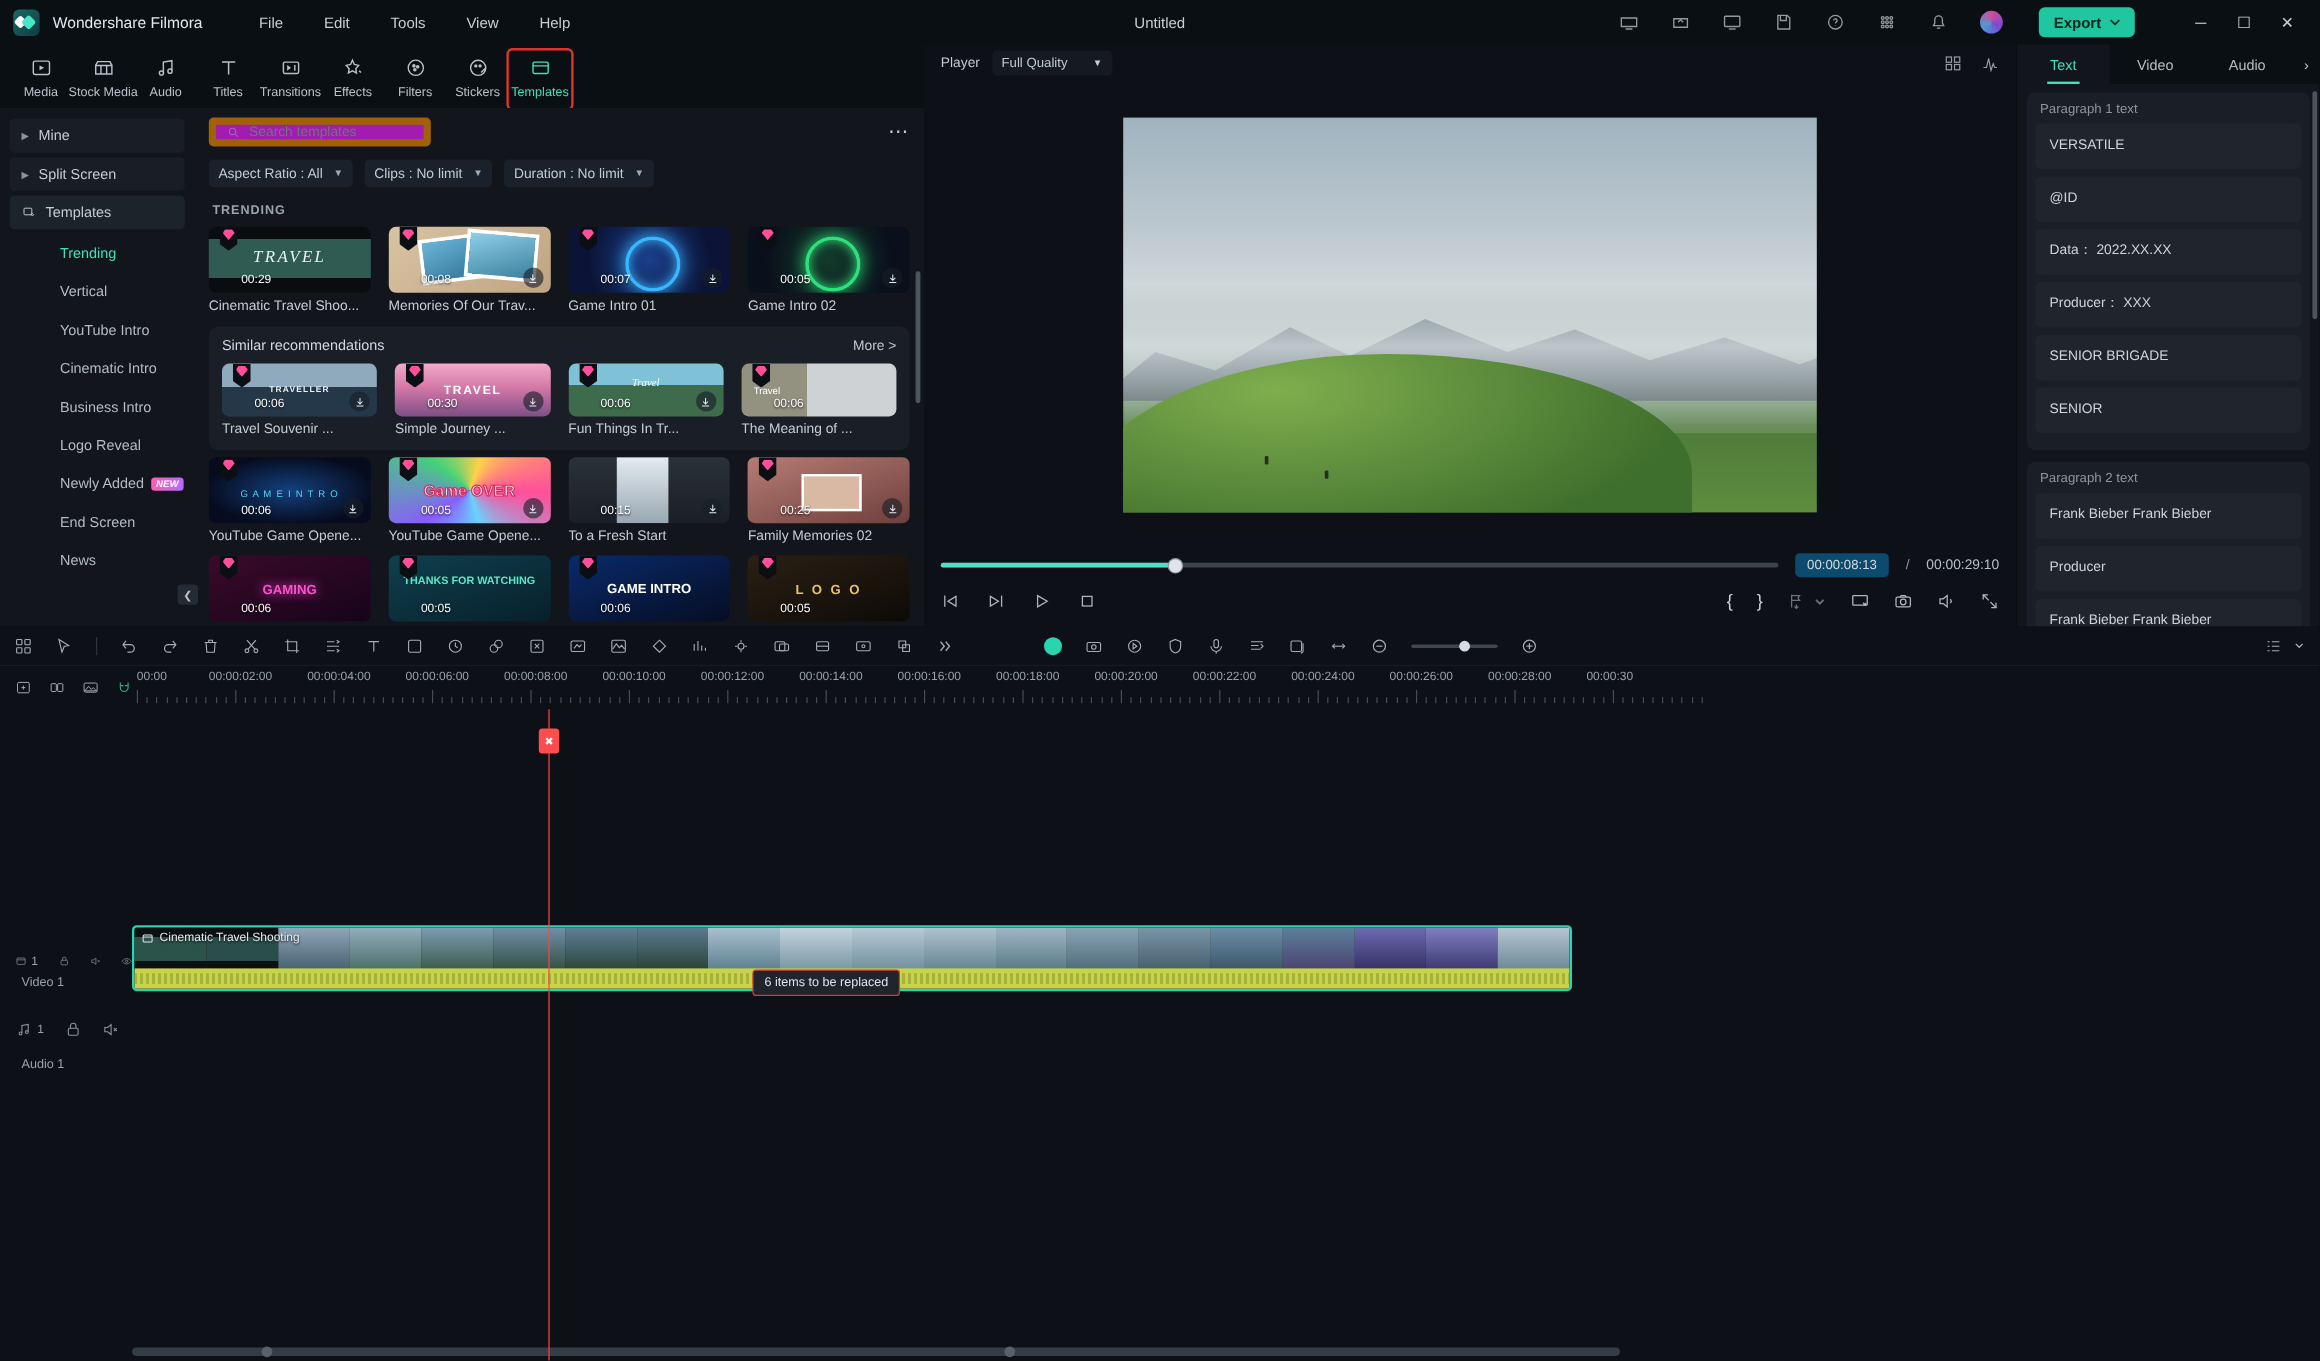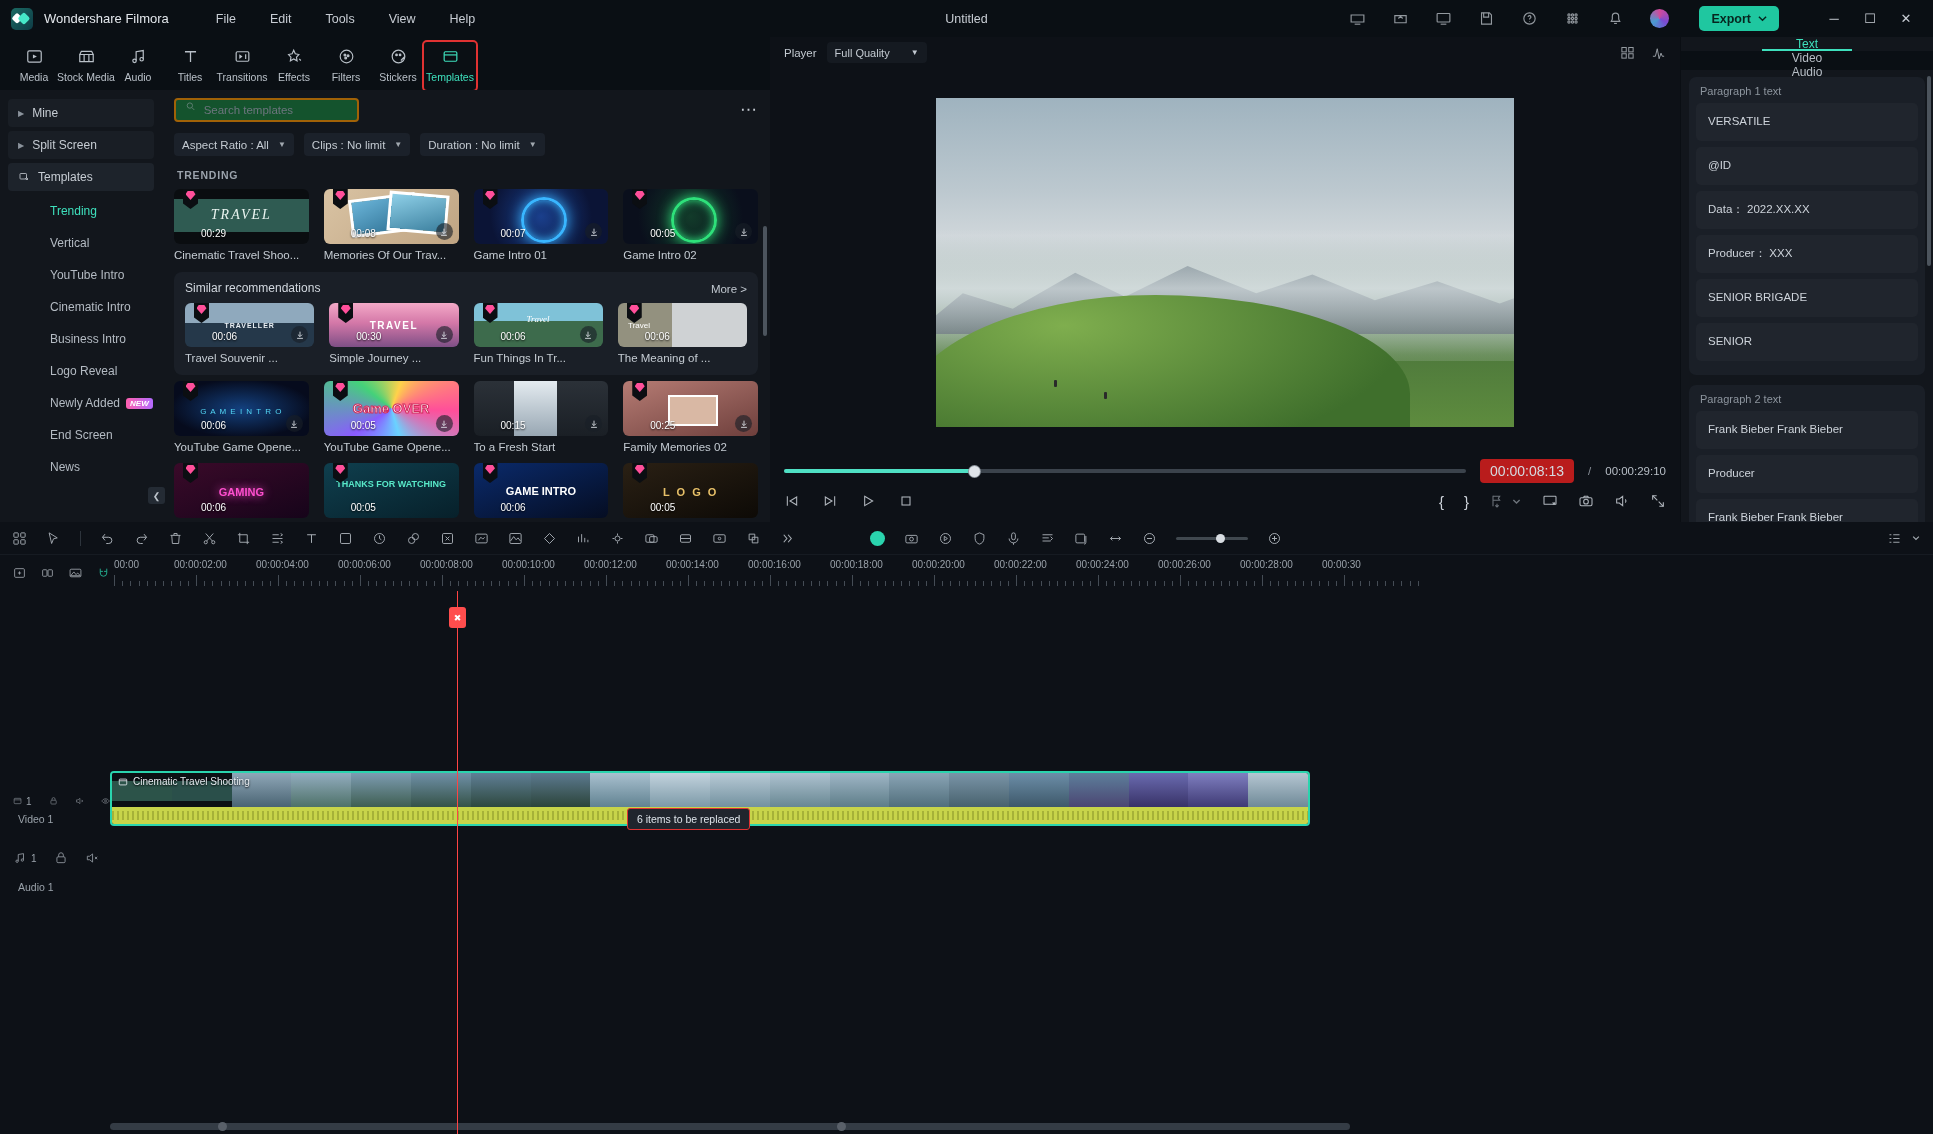--- a/index.html
+++ b/index.html
@@ -91,22 +91,22 @@
   }
   .collapse-handle {
     position:absolute; left: 148px; bottom: 18px; width: 17px; height: 17px; border-radius: 3px;
     background:#242b34; display:flex; align-items:center; justify-content:center;
     font-size: 9px; color:#bcc3cb; cursor:pointer; z-index: 4;
   }
 
   .content { flex:1; display:flex; flex-direction:column; min-width:0; background:#12161c; position:relative; }
   .searchrow { height: 39px; display:flex; align-items:center; padding: 0 12px; }
   .searchbox {
-    width: 185px; height: 24px; background:#14532d; border-radius: 4px; display:flex; 
-    gap: 8px; padding: 0 9px; border: 2px solid #a16207;
+    width: 185px; height: 24px; background:#a21caf; border-radius: 4px; display:flex; 
+    gap: 8px; padding: 0 9px; border: 6px solid #a16207;
   }
   .searchbox svg { width: 12px; height: 12px; opacity:.6; }
   .searchbox input {
     background:transparent; border:none; outline:none; color:#cfd5dc; font-size: 11.5px;
     font-family:"Liberation Sans", sans-serif; width: 100%;
   }
   .searchbox input::placeholder { color:#6d757e; }
   .dots { margin-left:auto; font-size: 17px; color:#c4cad1; letter-spacing: 1px; cursor:pointer; line-height: 10px;}
 
   .filters { display:flex; gap: 10px; padding: 4px 12px 10px 12px; }
@@ -246,33 +246,33 @@
 
   .seekwrap { padding: 0 14px; }
   .seekrow { display:flex; align-items:center; gap: 14px; height: 30px; }
   .track { flex:1; height: 4px; border-radius: 2px; background:#3b434c; position:relative; cursor:pointer; }
   .track .fill { position:absolute; left:0; top:0; bottom:0; width: 28%; background:#4fe0c4; border-radius:2px; }
   .track .knob {
     position:absolute; left: 28%; top: 50%; width: 11px; height: 11px; margin:-5.5px 0 0 -5.5px;
     border-radius:50%; background:#dfe4e9; box-shadow:0 0 0 1px #8d959d;
   }
   .tcur {
-    font-size: 14px; color:#d4dae0; background:#b91c1c; padding: 4px 10px; border-radius: 4px;
+    font-size: 11px; color:#d4dae0; background:#0c4a6e; padding: 4px 10px; border-radius: 4px;
   }
   .tsep { font-size: 11.5px; color:#8d949c; }
   .ttot { font-size: 11.5px; color:#b8bfc7; }
   .ctrlrow { display:flex; align-items:center; gap: 22px; height: 36px; padding-bottom: 6px;}
   .ctrlrow svg { width: 16px; height: 16px; opacity:.85; cursor:pointer; }
   .ctrl-right { margin-left:auto; display:flex; align-items:center; gap: 20px; }
   .brace { font-size: 15px; color:#cdd3da; cursor:pointer; }
 
   
   .rpanel { width: 253px; background:#12161c; display:flex; flex-direction:column; flex:0 0 253px;
     border-left: 1px solid #0a0e13; }
-  .rtabs { height: 33px; display:flex; align-items:stretch; background:#0a0f14; position:relative;flex-direction:column;}
+  .rtabs { height: 33px; display:flex; align-items:stretch; background:#0a0f14; position:relative;}
   .rtab {
     flex:1; display:flex; align-items:center; justify-content:center; font-size: 12px;
     color:#b7bec6; cursor:pointer; position:relative;
   }
   .rtab.active { color:#3ee0bd; background:#12161c; }
   .rtab.active:after { content:""; position:absolute; left: 32%; right:32%; bottom:0; height:2px; background:#3ee0bd; }
   .rtab-arrow { width: 22px; display:flex; align-items:center; justify-content:center; color:#c1c8cf;
     font-size: 12px; cursor:pointer; }
   .rbody { flex:1; overflow:hidden; padding: 7px 8px 0 8px; position:relative; }
   .pgroup { background:#1a1f27; border-radius: 7px; padding: 7px 7px 8px 7px; margin-bottom: 10px; }

